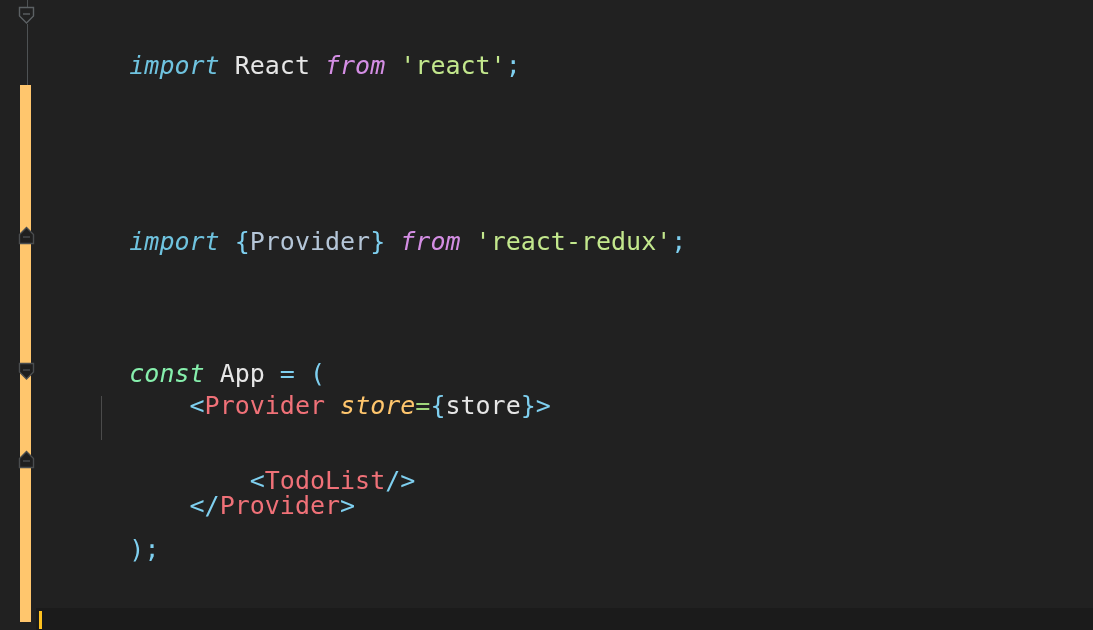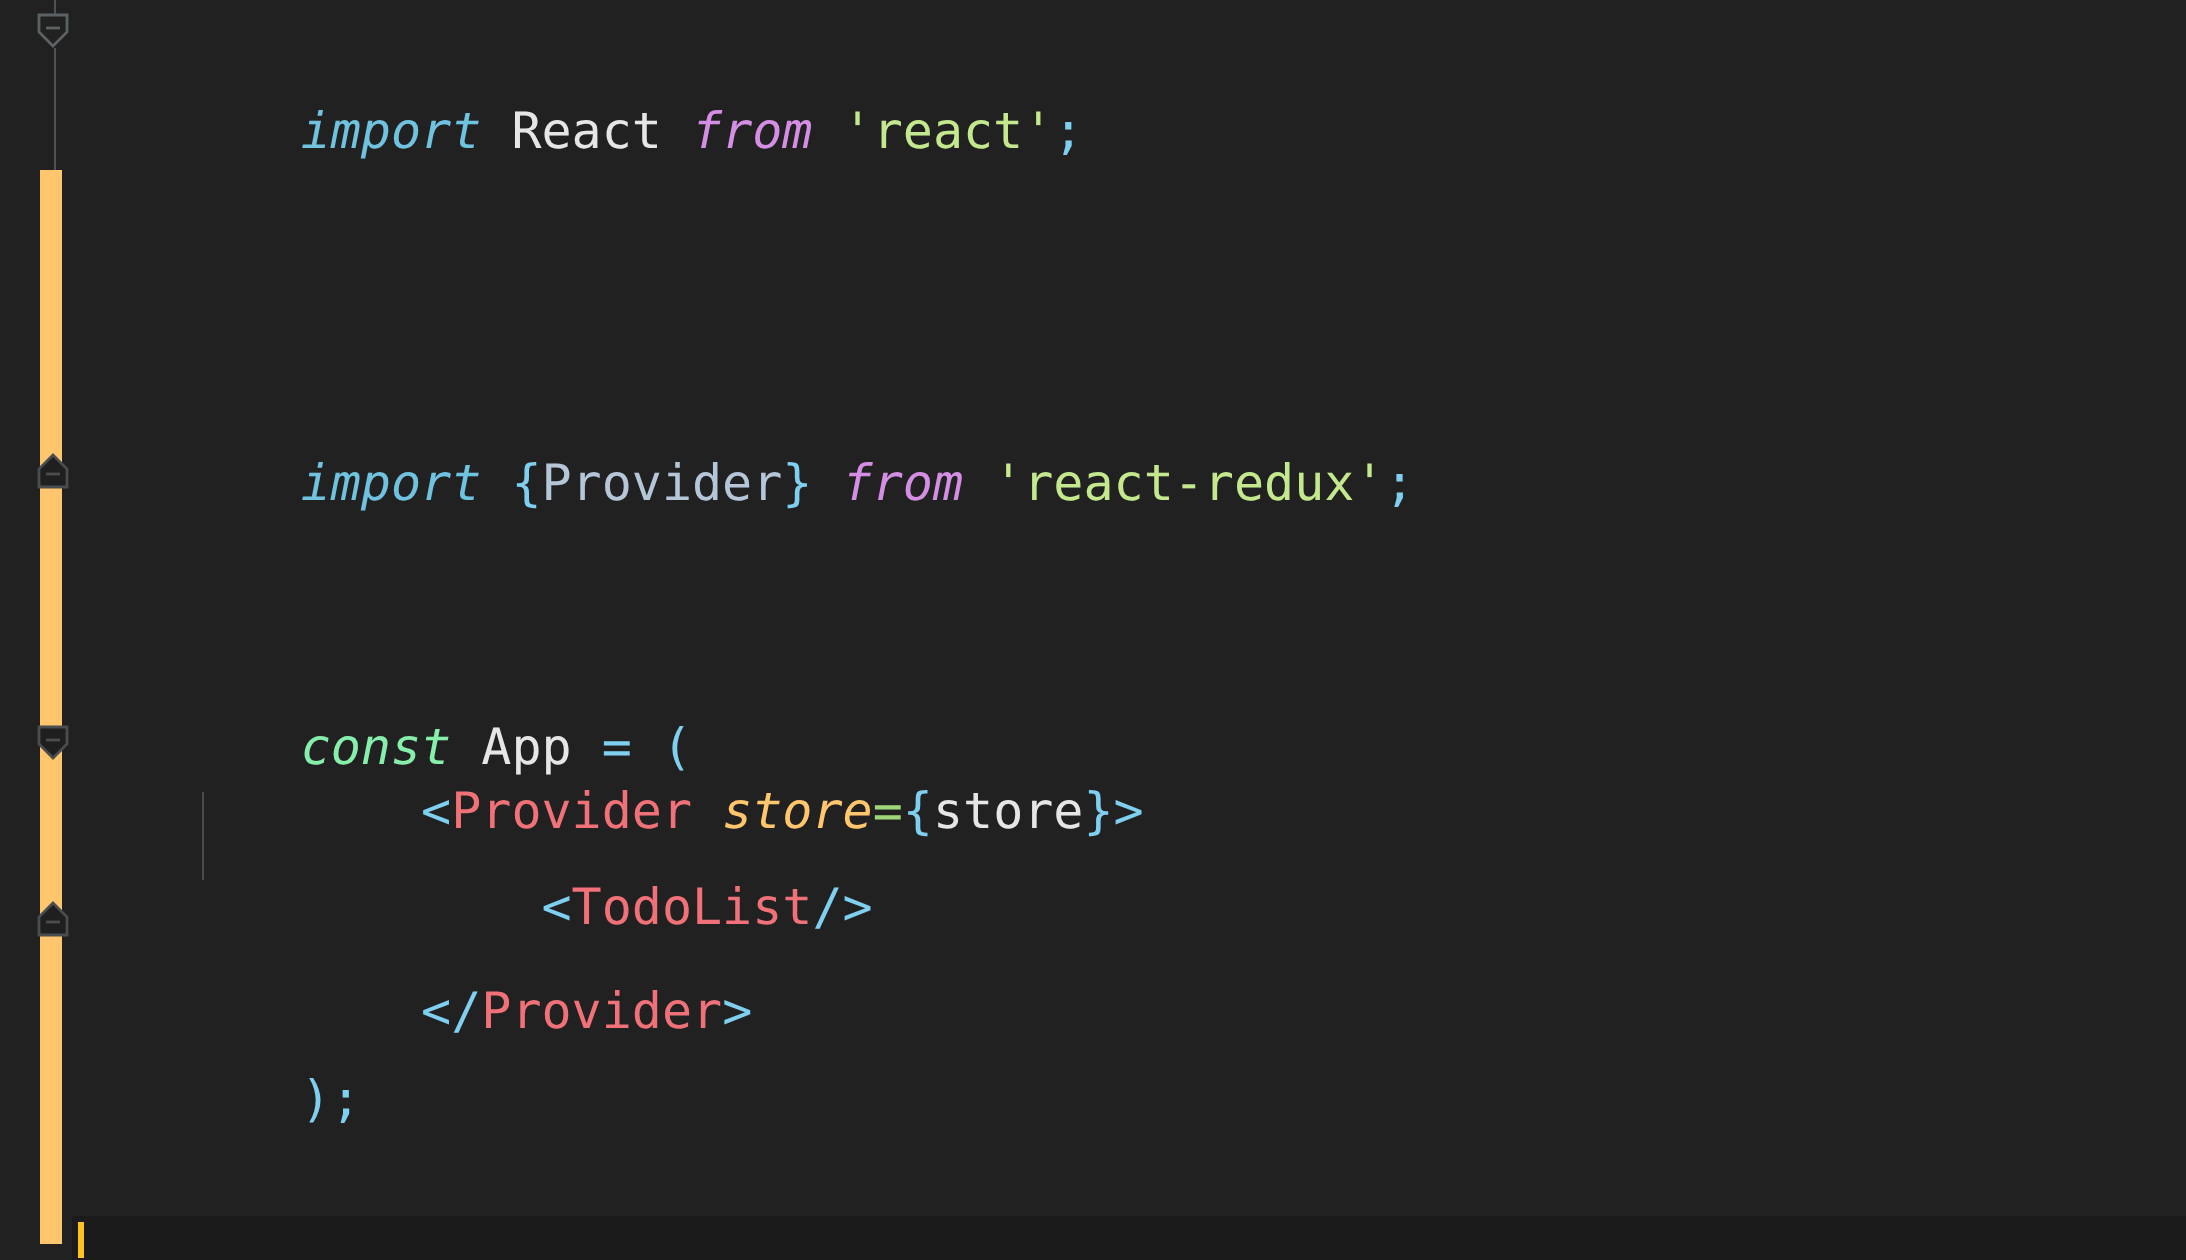--- a/index.html
+++ b/index.html
@@ -69,21 +69,21 @@
     position: absolute;
     left: 0;
     right: 0;
     height: 44px;
     line-height: 44px;
     white-space: pre;
     font-size: 25px;
     letter-spacing: 0px;
     color: #e8e8e8;
   }
-  .line .txt { padding-left: 60px; display: inline-block; }
+  .line .txt { padding-left: 39px; display: inline-block; }
 
   
   .indent-guide {
     position: absolute;
     width: 1px;
     background: #4b4b4b;
   }
 
   
   .kw-import   { color: #6fc3df; font-style: italic; }   
@@ -194,21 +194,21 @@
     <div class="line" style="top:264px;"><span class="txt">&nbsp;</span></div>
 
     <div class="line" style="top:308px;"><span class="txt">
       <span class="kw-const">const</span><span> </span><span class="ident">App</span><span> </span><span class="punc">=</span><span> </span><span class="punc">(</span>
     </span></div>
 
     <div class="line" style="top:340px;"><span class="txt">
       <span>    </span><span class="punc">&lt;</span><span class="tagname">Provider</span><span> </span><span class="attr">store</span><span class="op-eq">=</span><span class="punc">{</span><span class="ident">store</span><span class="punc">}</span><span class="punc">&gt;</span>
     </span></div>
 
-    <div class="line" style="top:388px;"><span class="txt">
+    <div class="line" style="top:415px;"><span class="txt">
       <span>        </span><span class="punc">&lt;</span><span class="tagname">TodoList</span><span class="punc">/&gt;</span>
     </span></div>
 
     <div class="line" style="top:440px;"><span class="txt">
       <span>    </span><span class="punc">&lt;/</span><span class="tagname">Provider</span><span class="punc">&gt;</span>
     </span></div>
 
     <div class="line" style="top:484px;"><span class="txt">
       <span class="punc">)</span><span class="semi">;</span>
     </span></div>

